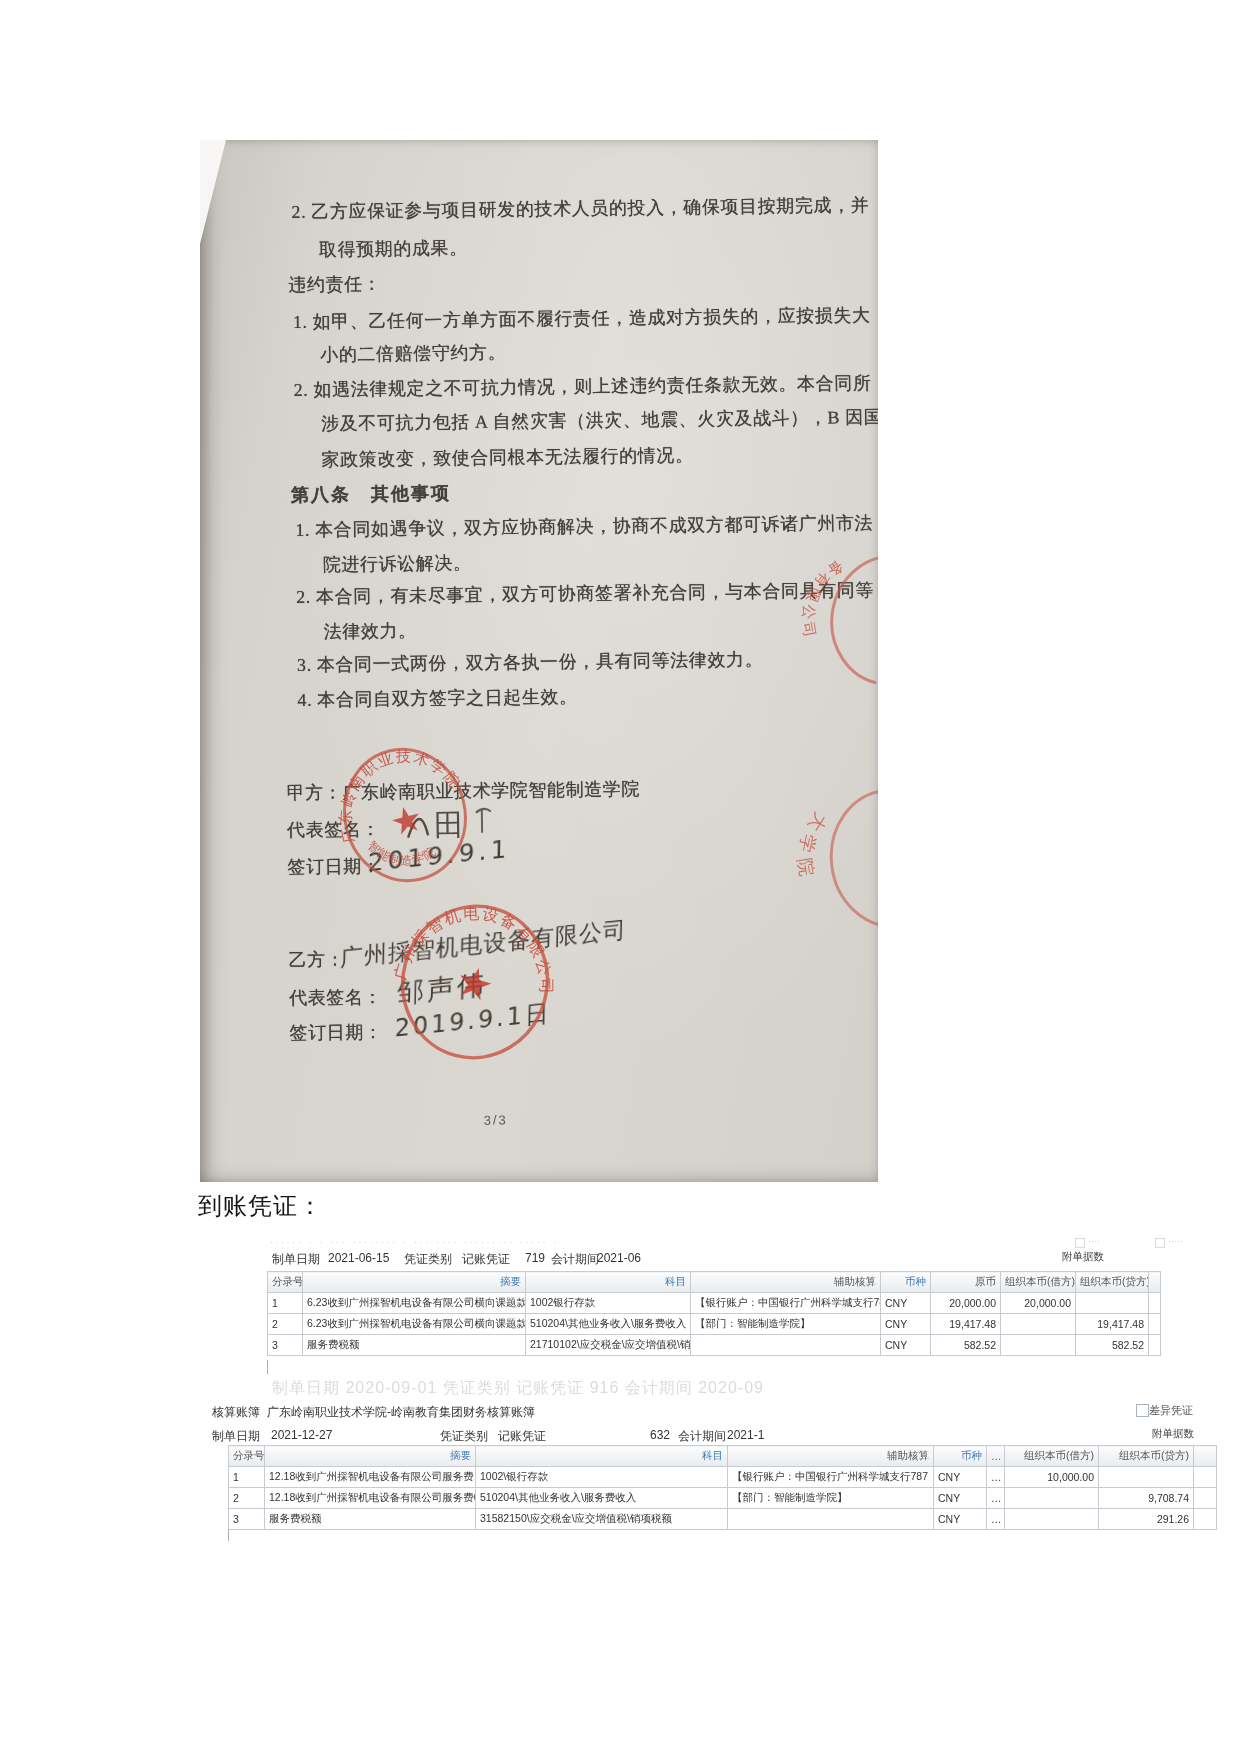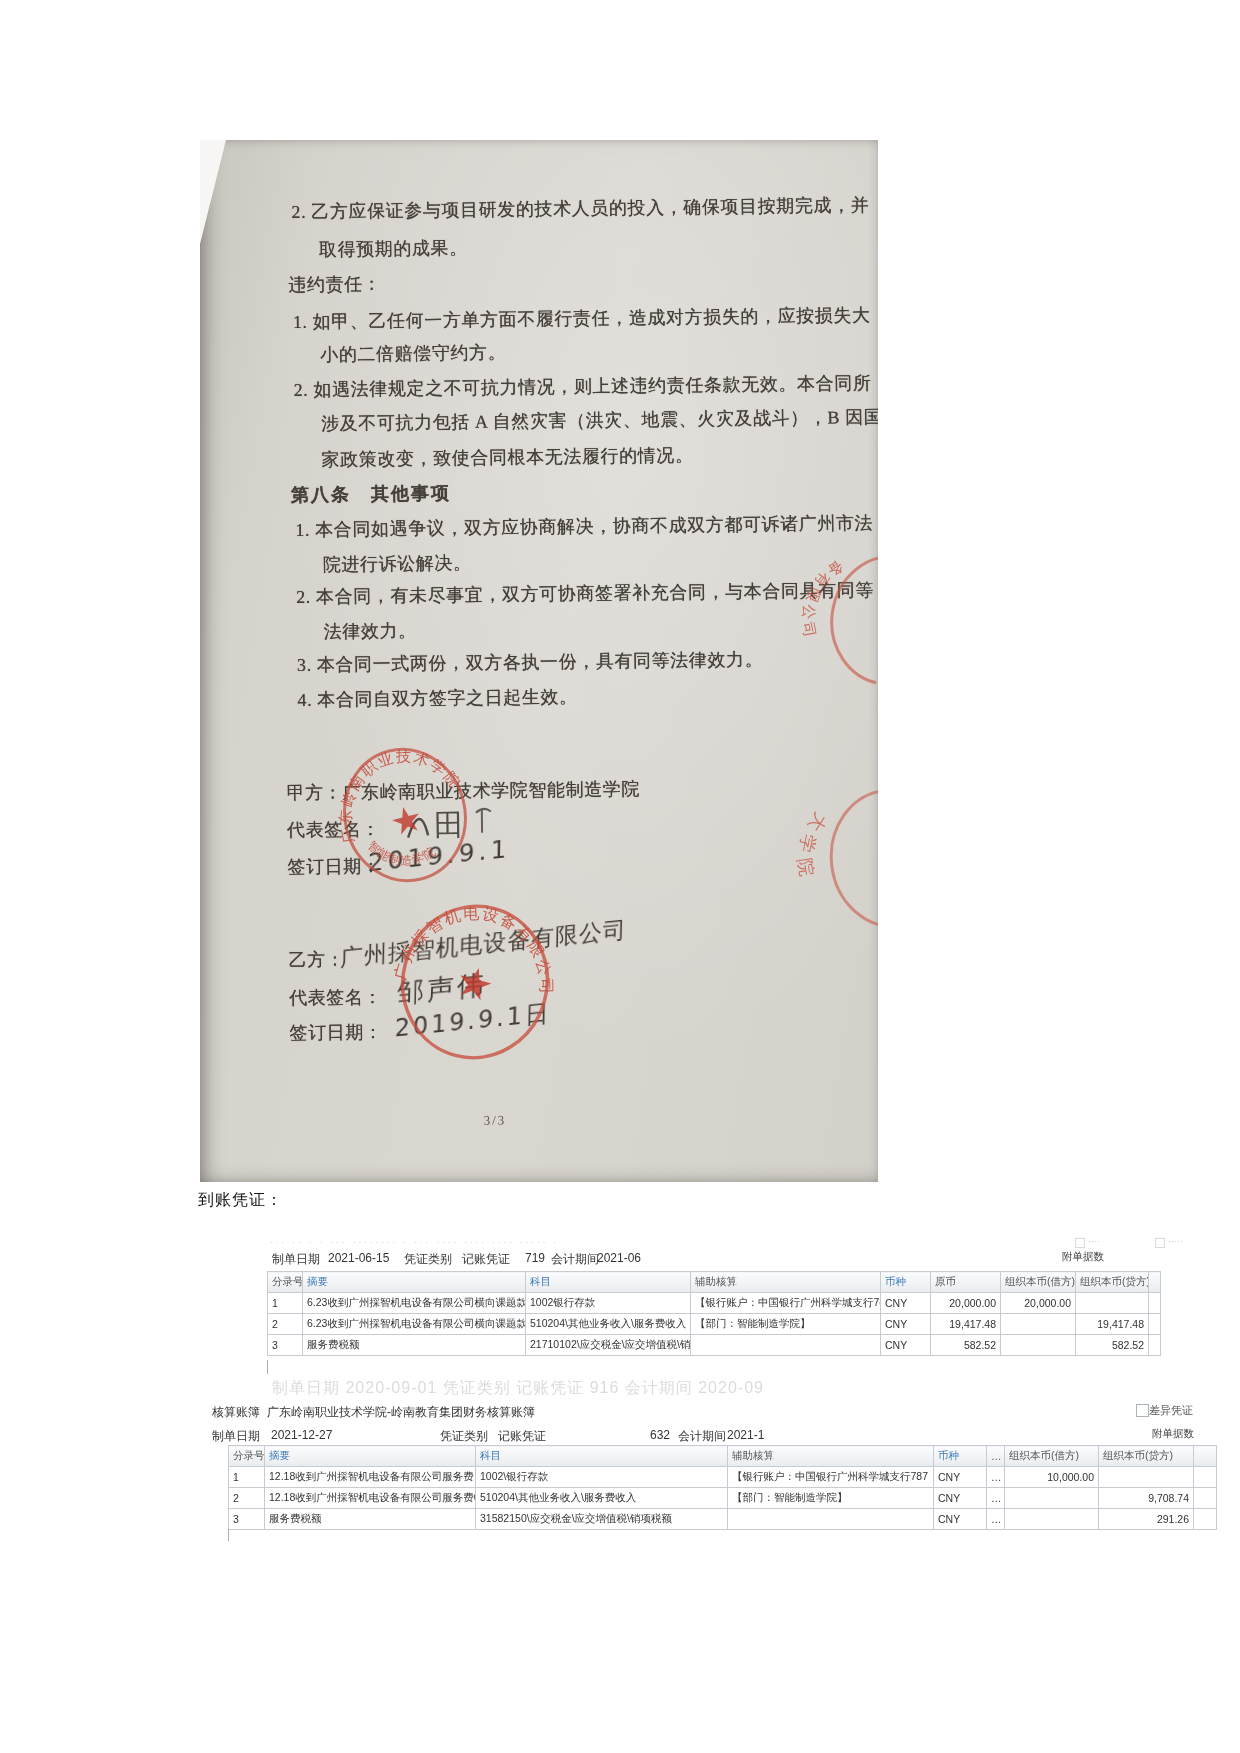--- a/index.html
+++ b/index.html
@@ -16,36 +16,36 @@
                     inset 0 -10px 18px -10px rgba(90,85,78,.35),
                     inset 0 6px 10px -8px rgba(90,85,78,.30);}
   .corner{position:absolute;left:0;top:0;width:26px;height:104px;background:#f7f6f4;
           clip-path:polygon(0 0,100% 0,0 100%);}
   .paper-content{position:absolute;left:0;top:0;width:100%;height:100%;transform:rotate(-0.7deg);}
   .cline{position:absolute;white-space:nowrap;font-family:"Liberation Serif","DejaVu Serif",serif;
          font-size:18px;letter-spacing:.6px;color:#454039;text-shadow:0 0 .7px rgba(69,64,57,.85);}
   .cbold{font-weight:bold;letter-spacing:2px;}
   .hw{font-family:"DejaVu Sans",sans-serif;color:#433d36;filter:blur(.35px);
       transform:rotate(-5deg) skewX(-7deg);display:inline-block;}
-  .pageind{position:absolute;font-family:Liberation Serif, serif;font-size:13px;color:#5c574f;
+  .pageind{position:absolute;font-family:Liberation Sans, sans-serif;font-size:13px;color:#5c574f;
            letter-spacing:2px;}
   .stamp{position:absolute;pointer-events:none;}
 
   
   .caption{position:absolute;left:198px;top:1190px;font-family:"Liberation Serif","DejaVu Serif",serif;
-           font-size:16px;color:#151515;letter-spacing:1px;}
+           font-size:24px;color:#151515;letter-spacing:1px;}
 
   
   .shot{position:absolute;background:#fff;}
   .infoline span{position:absolute;font-size:12px;color:#333;white-space:nowrap;}
   .faint{position:absolute;color:#9a9a9a;opacity:.55;filter:blur(.4px);white-space:nowrap;}
   .vtable{border-collapse:collapse;table-layout:fixed;position:absolute;font-size:10.5px;color:#333;}
   .vtable th,.vtable td{border:1px solid #c6ccd2;height:20px;padding:0 4px;white-space:nowrap;
                         overflow:hidden;font-weight:normal;}
-  .vtable th{background:linear-gradient(#fbfcfd,#e9ecef);color:#555;text-align:left;}
+  .vtable th{background:linear-gradient(#fbfcfd,#e9ecef);color:#555;text-align:right;}
   .vtable th.blue{color:#3c79b8;}
   .vtable td.num{text-align:right;}
   .vtable{border:1px solid #a7aeb6;}
   .tail{position:absolute;width:1px;background:#a7aeb6;}
   .cbx{position:absolute;width:11px;height:11px;border:1px solid #aab2ba;background:#fff;}
   .cbxlabel{position:absolute;font-size:11px;color:#555;}
   .attach{position:absolute;font-size:10.5px;color:#444;}
 
   
   .pagenum{position:absolute;left:598px;top:1668px;width:72px;text-align:center;

